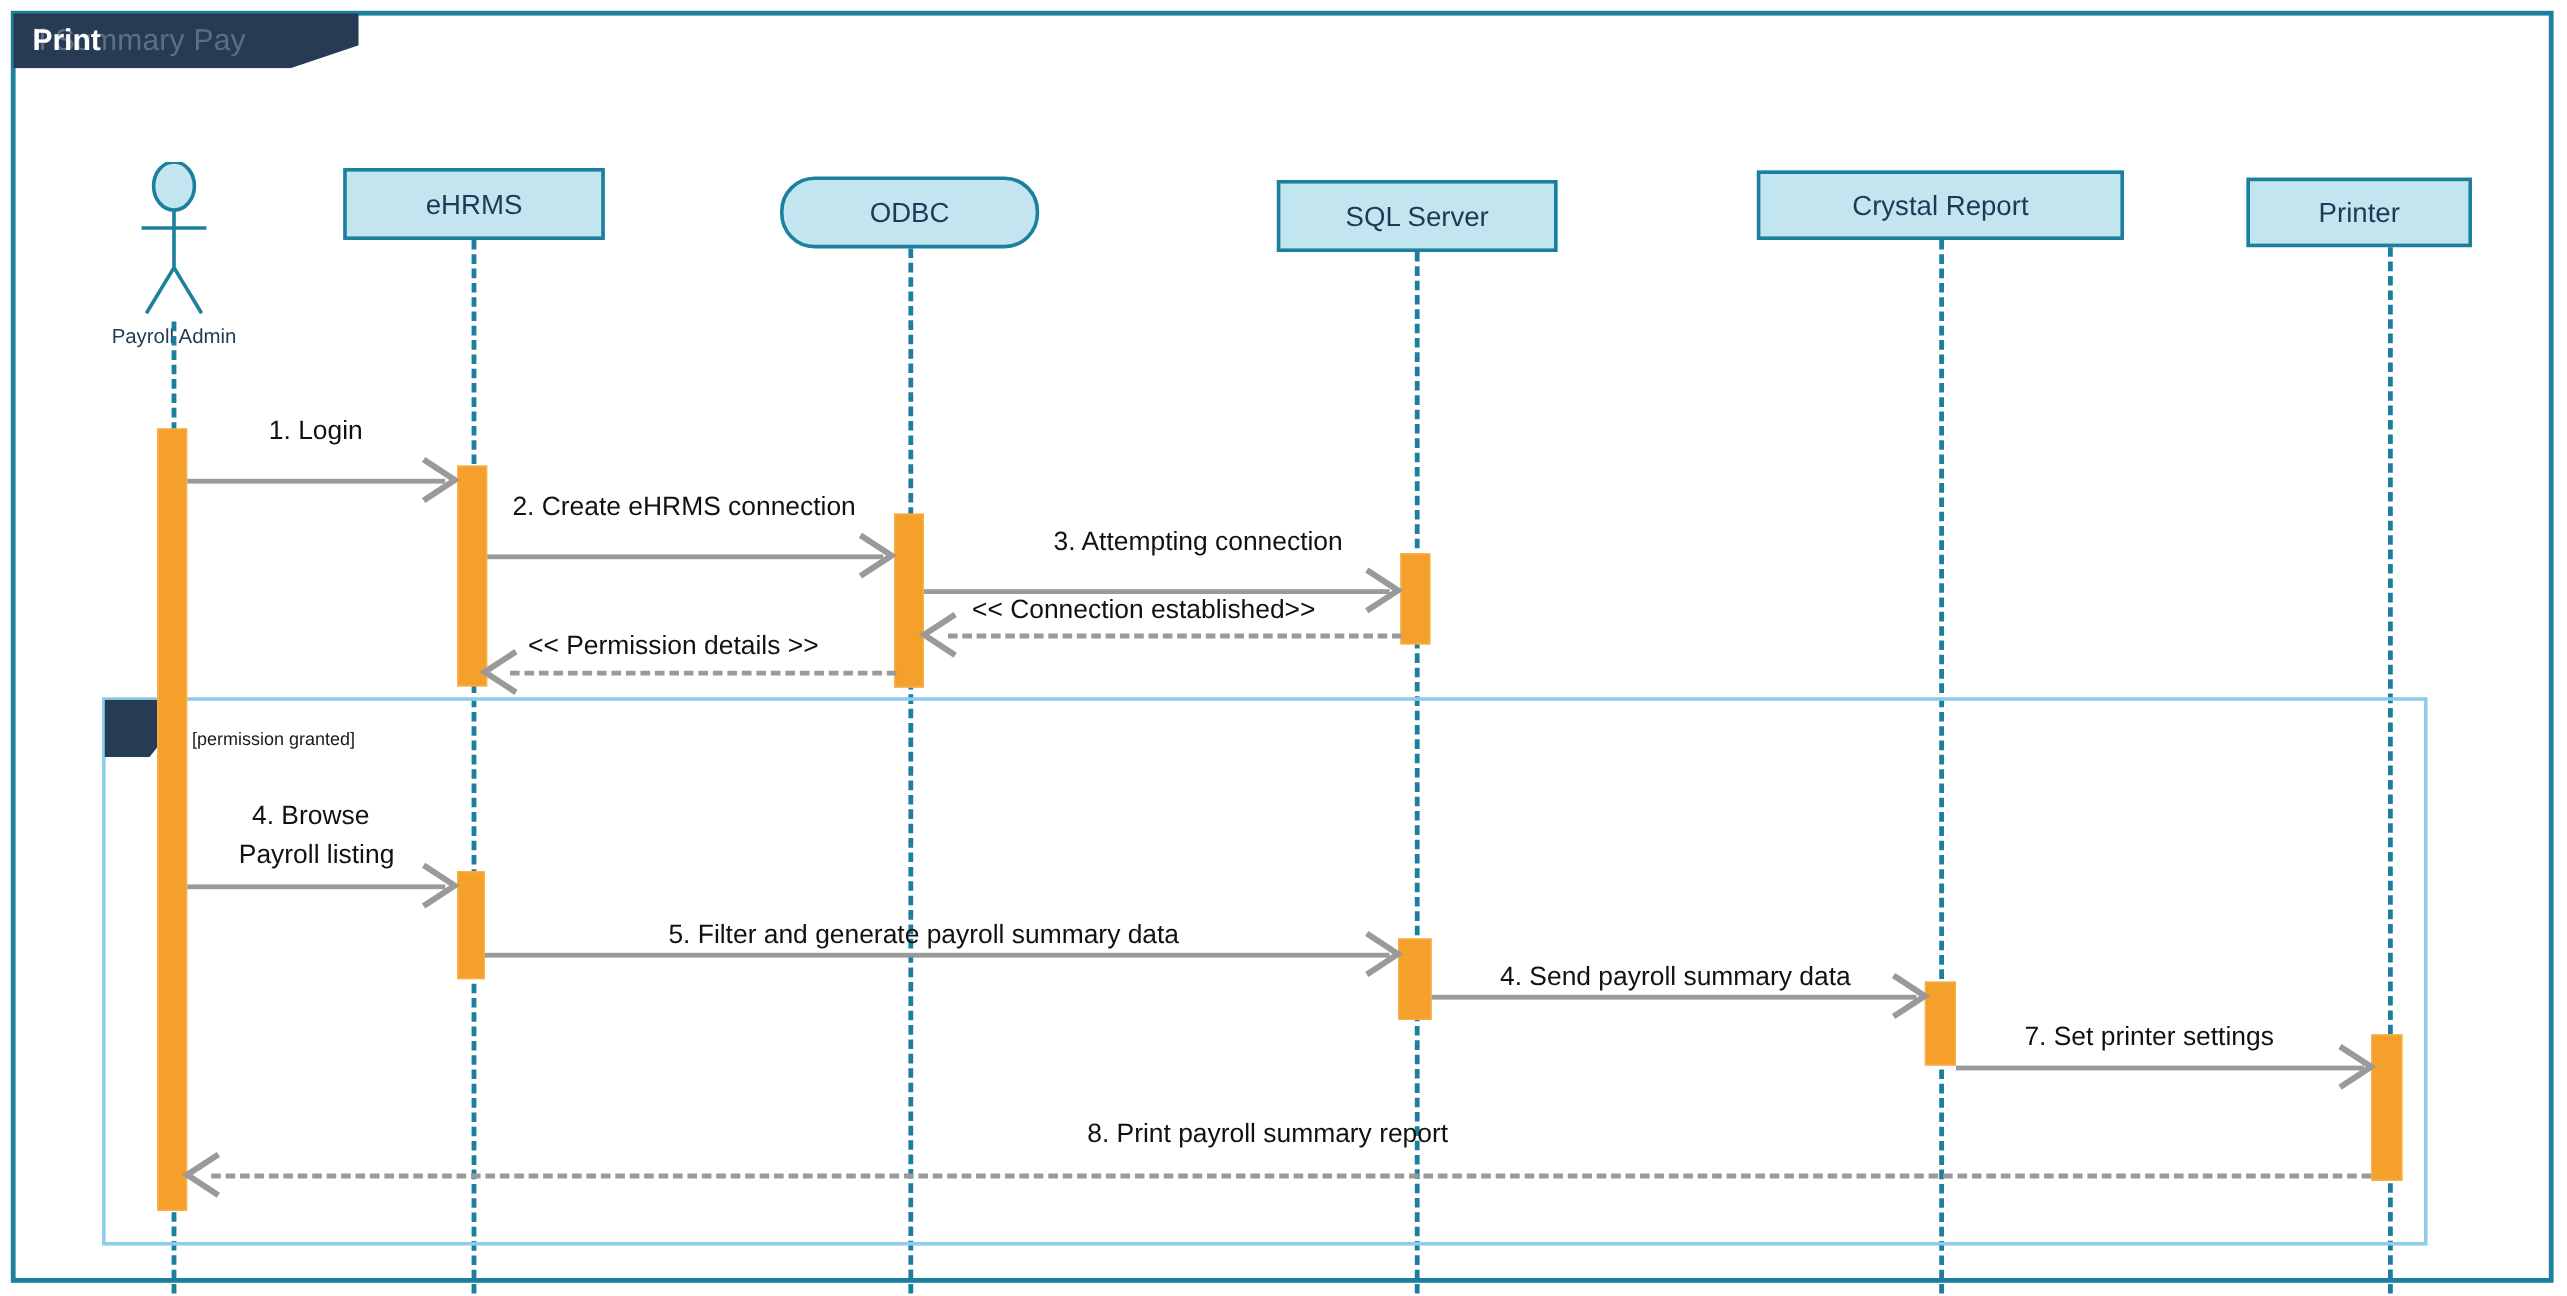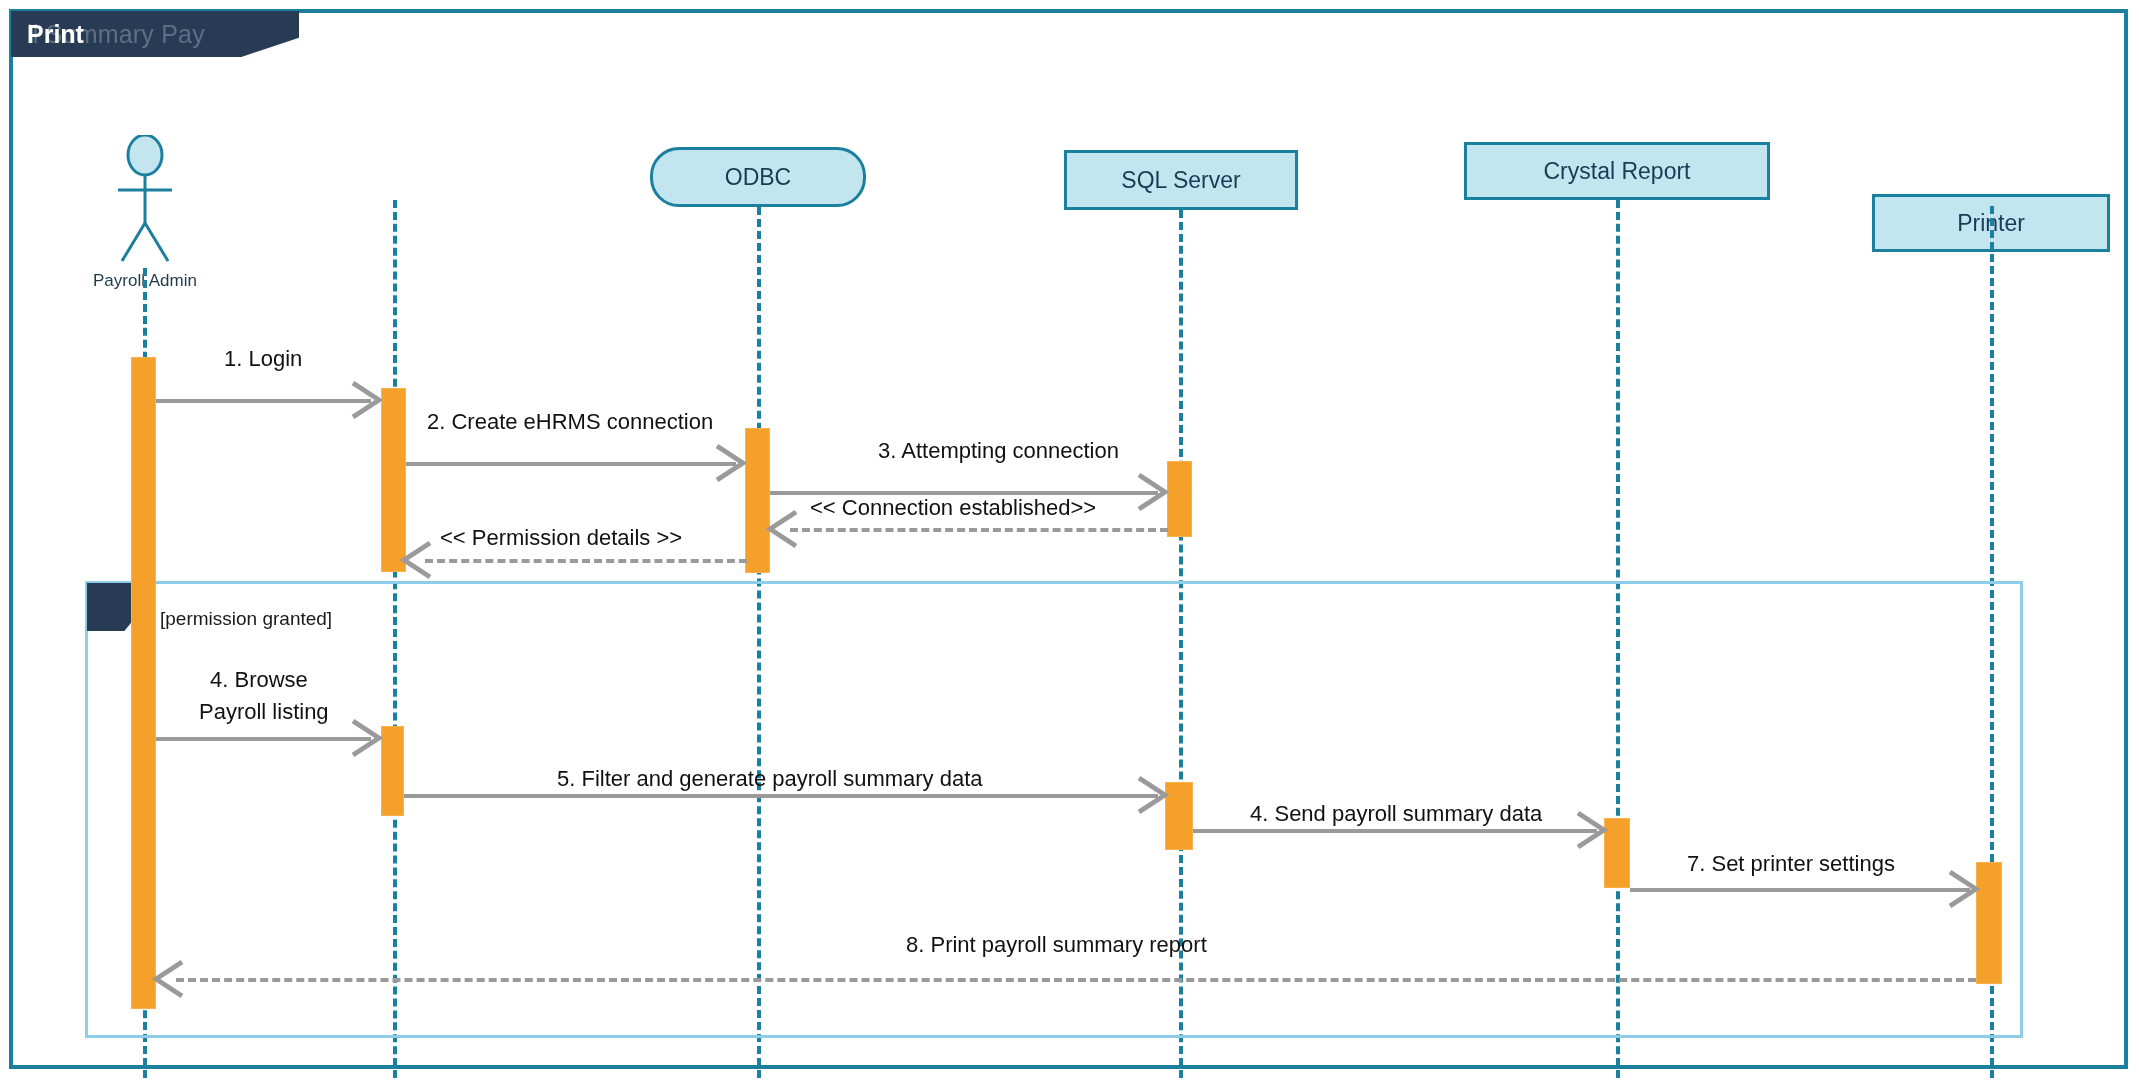--- a/index.html
+++ b/index.html
@@ -55,21 +55,21 @@
   
   .fragment{
     position:absolute;border:3px solid #8ecdea;box-sizing:border-box;background:transparent;
   }
   .fragment-tab{
     position:absolute;background:#273b54;
     clip-path:polygon(0 0,100% 0,100% 62%,72% 100%,0 100%);
     box-sizing:border-box;
   }
   .fragment-guard{
-    position:absolute;font-size:19px;color:#1a1a1a;white-space:nowrap;
+    position:absolute;font-size:15px;color:#1a1a1a;white-space:nowrap;
   }
 
   
   .msg-line{position:absolute;height:0;border-top:4px solid #9a9a9a;}
   .msg-line.dashed{border-top:4px dashed #9a9a9a;}
   
   .vhead{position:absolute;}
   .msg-label{
     position:absolute;font-size:22px;color:#111111;white-space:nowrap;
     line-height:1.25;
@@ -91,34 +91,37 @@
     <svg width="80" height="130" viewBox="0 0 80 130">
       <ellipse cx="40" cy="20" rx="17" ry="20" fill="#c3e5ef" stroke="#1b7f9e" stroke-width="3"></ellipse>
       <line x1="40" y1="40" x2="40" y2="90" stroke="#1b7f9e" stroke-width="3"></line>
       <line x1="13" y1="55" x2="67" y2="55" stroke="#1b7f9e" stroke-width="3"></line>
       <line x1="40" y1="88" x2="17" y2="126" stroke="#1b7f9e" stroke-width="3"></line>
       <line x1="40" y1="88" x2="63" y2="126" stroke="#1b7f9e" stroke-width="3"></line>
     </svg>
     <span class="label" style="left:-35px;top:136px;width:150px;">Payroll Admin</span>
   </div>
 
+  <div class="pbox" style="left:286px;top:140px;width:218px;height:60px;">
+    <span>eHRMS</span>
+  </div>
 
   <div class="pbox" style="left:650px;top:147px;width:216px;height:60px;border-radius:29px;">
     <span>ODBC</span>
   </div>
 
   <div class="pbox" style="left:1064px;top:150px;width:234px;height:60px;">
     <span>SQL Server</span>
   </div>
 
   <div class="pbox" style="left:1464px;top:142px;width:306px;height:58px;">
     <span>Crystal Report</span>
   </div>
 
-  <div class="pbox" style="left:1872px;top:148px;width:238px;height:58px;margin-top:46px;">
+  <div class="pbox" style="left:1872px;top:148px;width:188px;height:58px;">
     <span>Printer</span>
   </div>
 
   <div class="lifeline" style="left:143px;top:268px;height:810px;"></div>
   <div class="lifeline" style="left:393px;top:200px;height:878px;"></div>
   <div class="lifeline" style="left:757px;top:207px;height:871px;"></div>
   <div class="lifeline" style="left:1179px;top:210px;height:868px;"></div>
   <div class="lifeline" style="left:1616px;top:200px;height:878px;"></div>
   <div class="lifeline" style="left:1990px;top:206px;height:872px;"></div>
 

